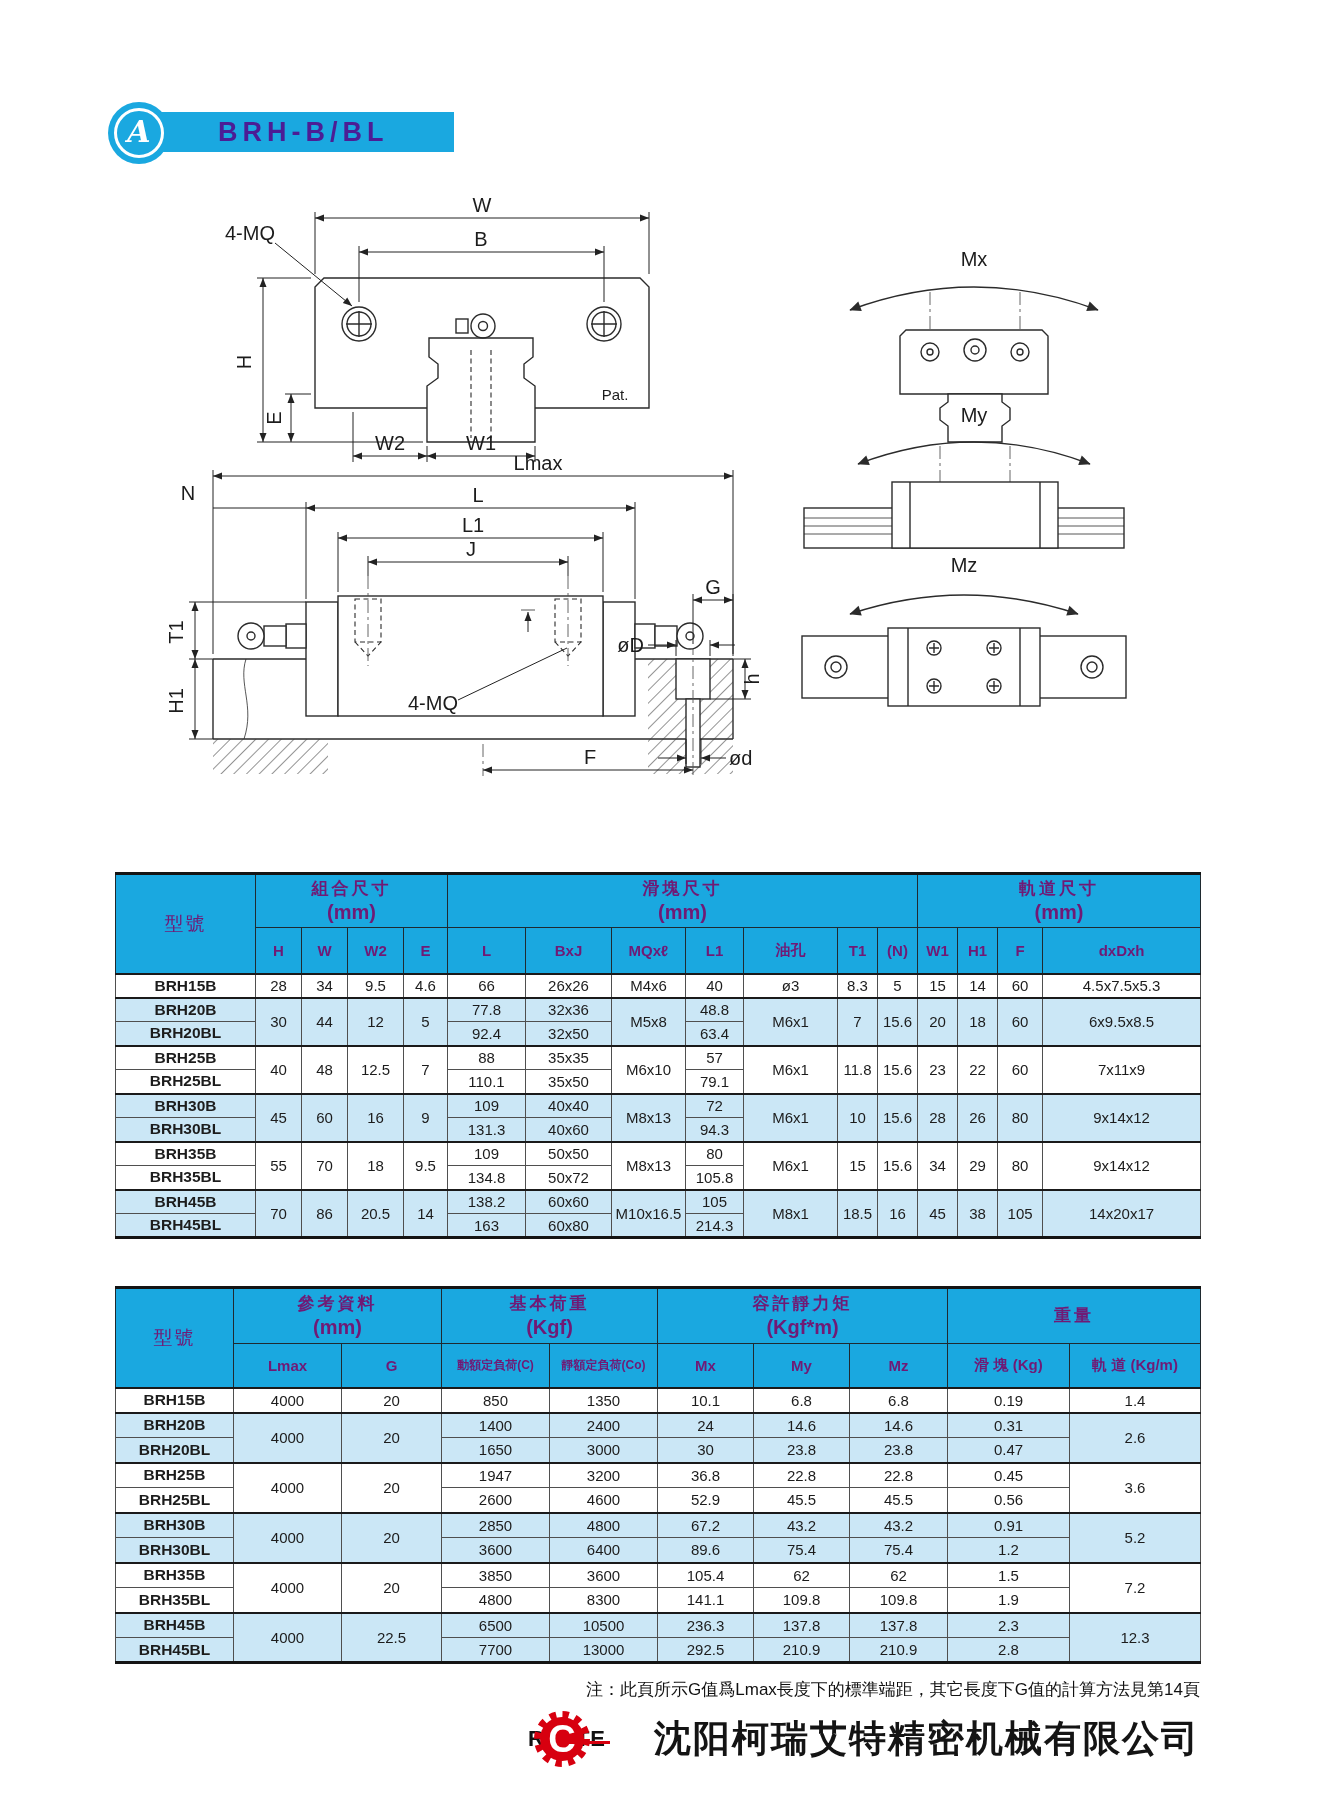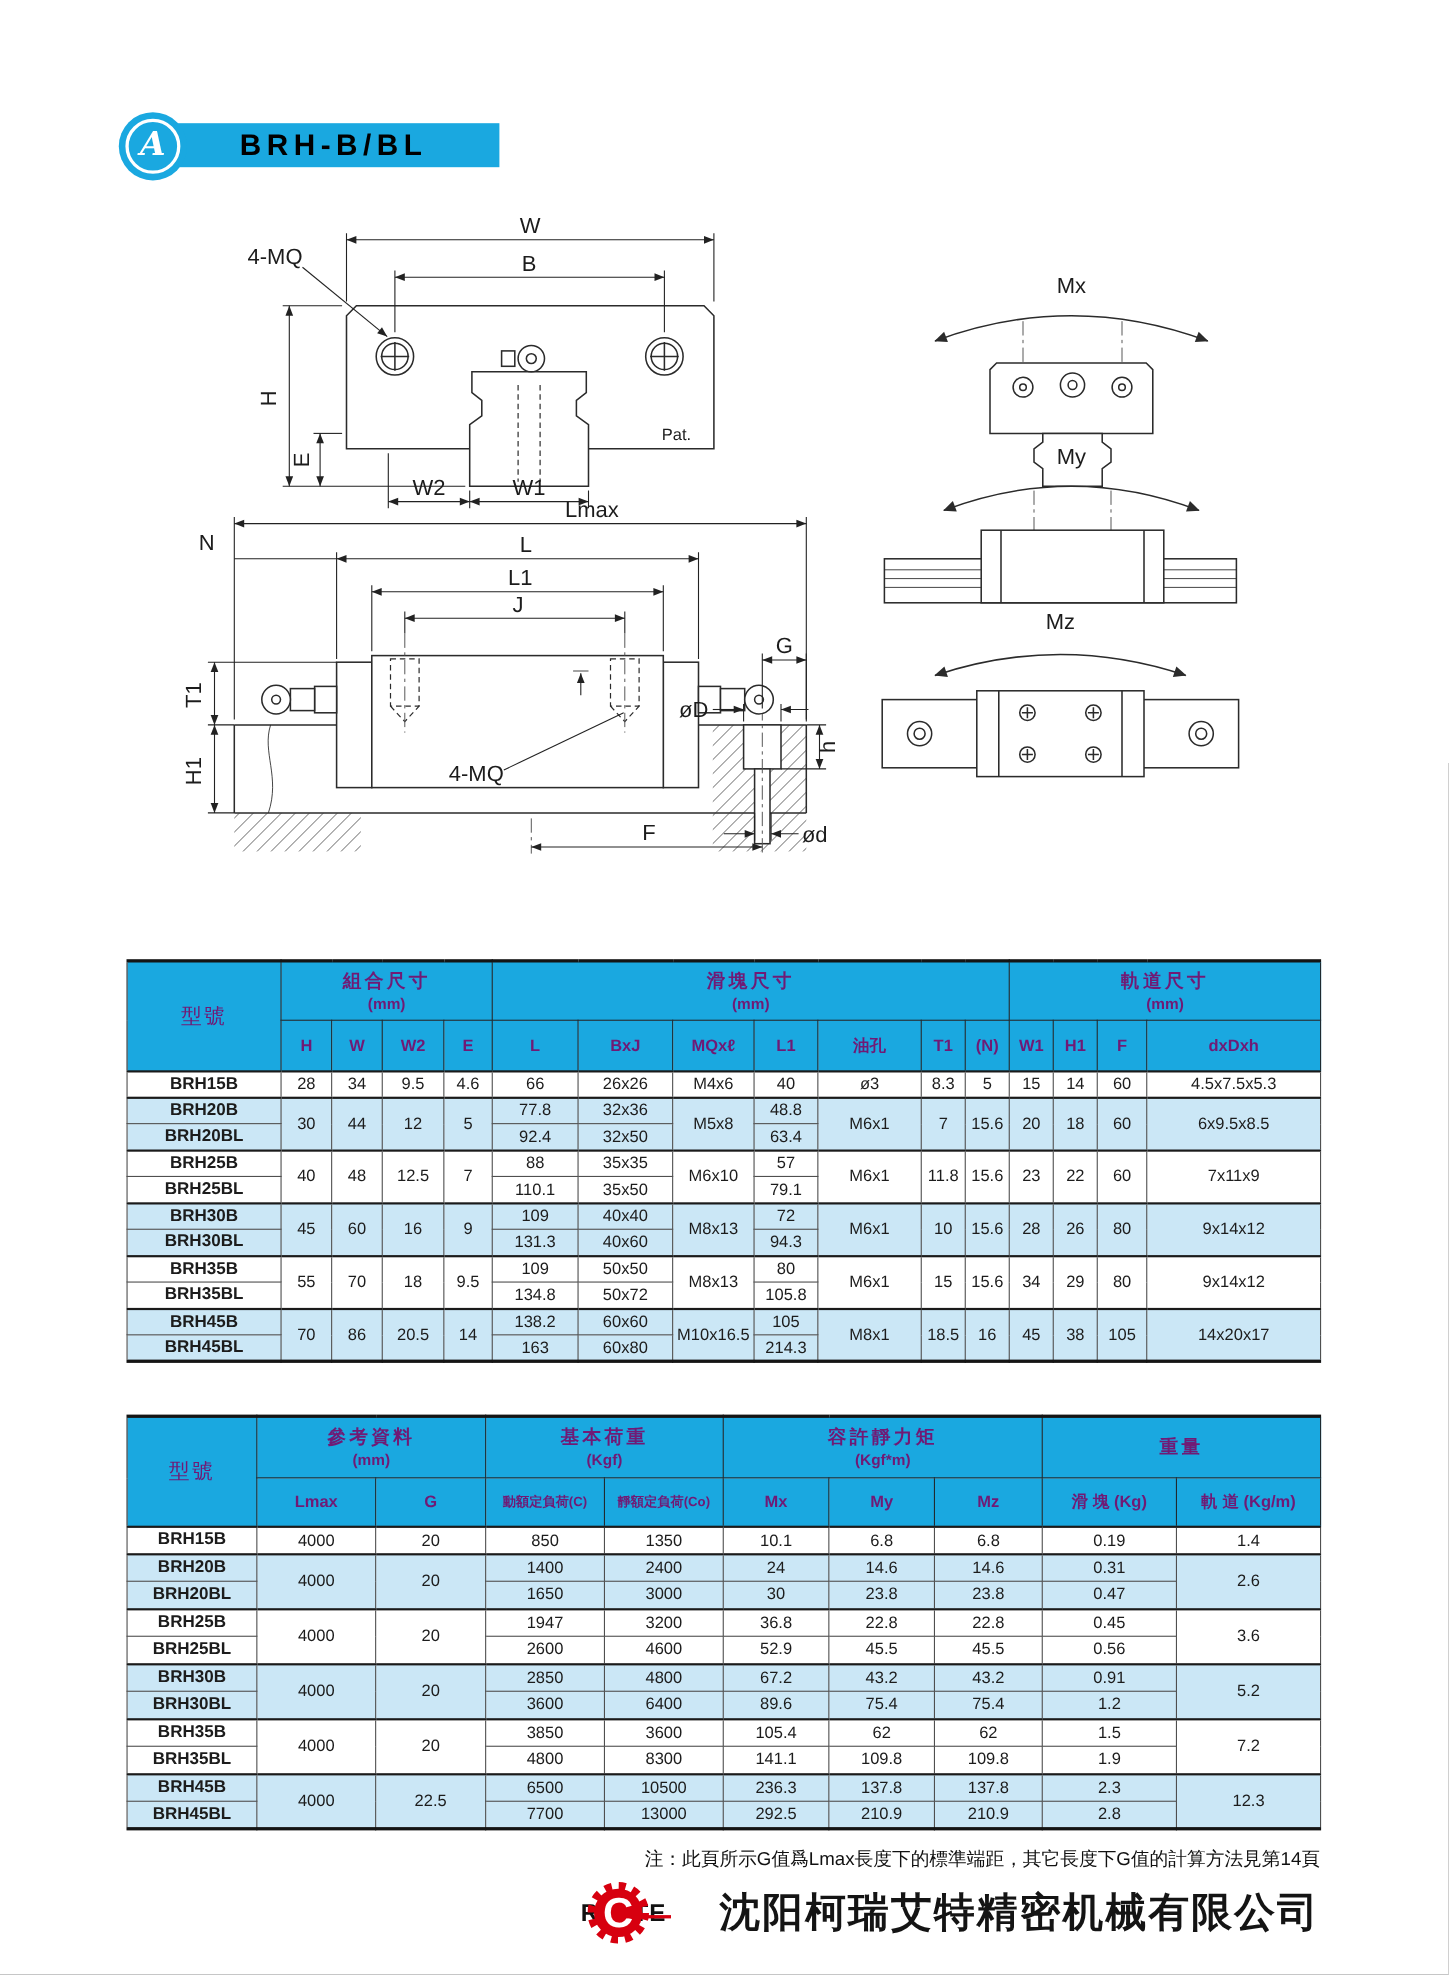--- a/index.html
+++ b/index.html
@@ -3,42 +3,42 @@
 <meta charset="utf-8">
 <style>
   * { margin:0; padding:0; box-sizing:border-box; }
   html,body { background:#9a9a9a; }
   .page {
     position:relative; width:1317px; height:1795px; background:#ffffff;
     font-family:"Liberation Sans", sans-serif; overflow:hidden; margin:0 auto;
   }
   
   .banner { position:absolute; left:138px; top:112px; width:316px; height:40px; background:#1aa8e0; }
-  .banner span { display:block; color:#000000; font-size:27px; font-weight:bold; letter-spacing:5px; padding:5px 0 0 80px; }
+  .banner span { display:block; color:#4c1d95; font-size:27px; font-weight:bold; letter-spacing:5px; padding:5px 0 0 80px; }
   .logo { position:absolute; left:108px; top:102px; width:62px; height:62px; border-radius:50%; background:#1aa8e0;
           display:flex; align-items:center; justify-content:center; }
   .logo .ring { width:50px; height:50px; border-radius:50%; border:3px solid #fff; display:flex; align-items:center; justify-content:center;
                 color:#fff; font-family:"DejaVu Serif", serif; font-size:30px; font-weight:bold; font-style:italic; padding-bottom:3px;}
   
   svg { position:absolute; }
   .ln  { stroke:#2b2b2b; stroke-width:1.4; fill:none; }
   .lnw { stroke:#2b2b2b; stroke-width:1.4; fill:#ffffff; }
   .thin{ stroke:#2b2b2b; stroke-width:0.8; fill:none; }
   .dim { stroke:#222222; stroke-width:1; fill:none; }
   .cl  { stroke:#555555; stroke-width:0.9; stroke-dasharray:13 4 3 4; fill:none; }
   .hid { stroke:#2b2b2b; stroke-width:1.1; stroke-dasharray:5 3.5; fill:none; }
   .dlbl{ font-family:"Liberation Sans",sans-serif; font-size:20px; fill:#1c1c1c; }
   .slbl{ font-family:"Liberation Sans",sans-serif; font-size:15px; fill:#1c1c1c; }
   
   table.spec { position:absolute; border-collapse:collapse; table-layout:fixed;
                border-top:3px solid #141414; border-bottom:3px solid #141414; }
   .spec th,.spec td { border:1px solid #4f4f4f; font-size:15px; color:#1c1c1c; text-align:center; vertical-align:middle; padding:0; }
   .spec thead th { background:#1aa8e0; color:#701a75; border:1px solid #1f2a30; }
   .spec thead .gtitle { font-size:17px; font-weight:bold; letter-spacing:3px; line-height:1.35; }
-  .spec thead .gunit  { font-size:14px; font-weight:bold; line-height:1.2; }
+  .spec thead .gunit  { font-size:20px; font-weight:bold; line-height:1.2; }
   .spec thead th.mdl  { font-size:19px; font-weight:normal; letter-spacing:2px; }
   .spec thead th.sub  { font-size:15px; font-weight:bold; }
   .spec thead th.sub.sm { font-size:12px; }
   .spec tbody th { font-weight:bold; font-size:15.5px; background:#fff; }
   .spec tbody td { background:#fff; }
   .spec tbody tr.alt th, .spec tbody tr.alt td { background:#cbe7f6; }
   .spec tbody tr.grp th, .spec tbody tr.grp td { border-top:2px solid #1a1a1a; }
   #t1 { left:115px; top:872px; width:1085px; }
   #t1 thead tr.r1 { height:54px; } #t1 thead tr.r2 { height:46px; } #t1 tbody tr { height:24px; }
   #t2 { left:115px; top:1286px; width:1085px; }

